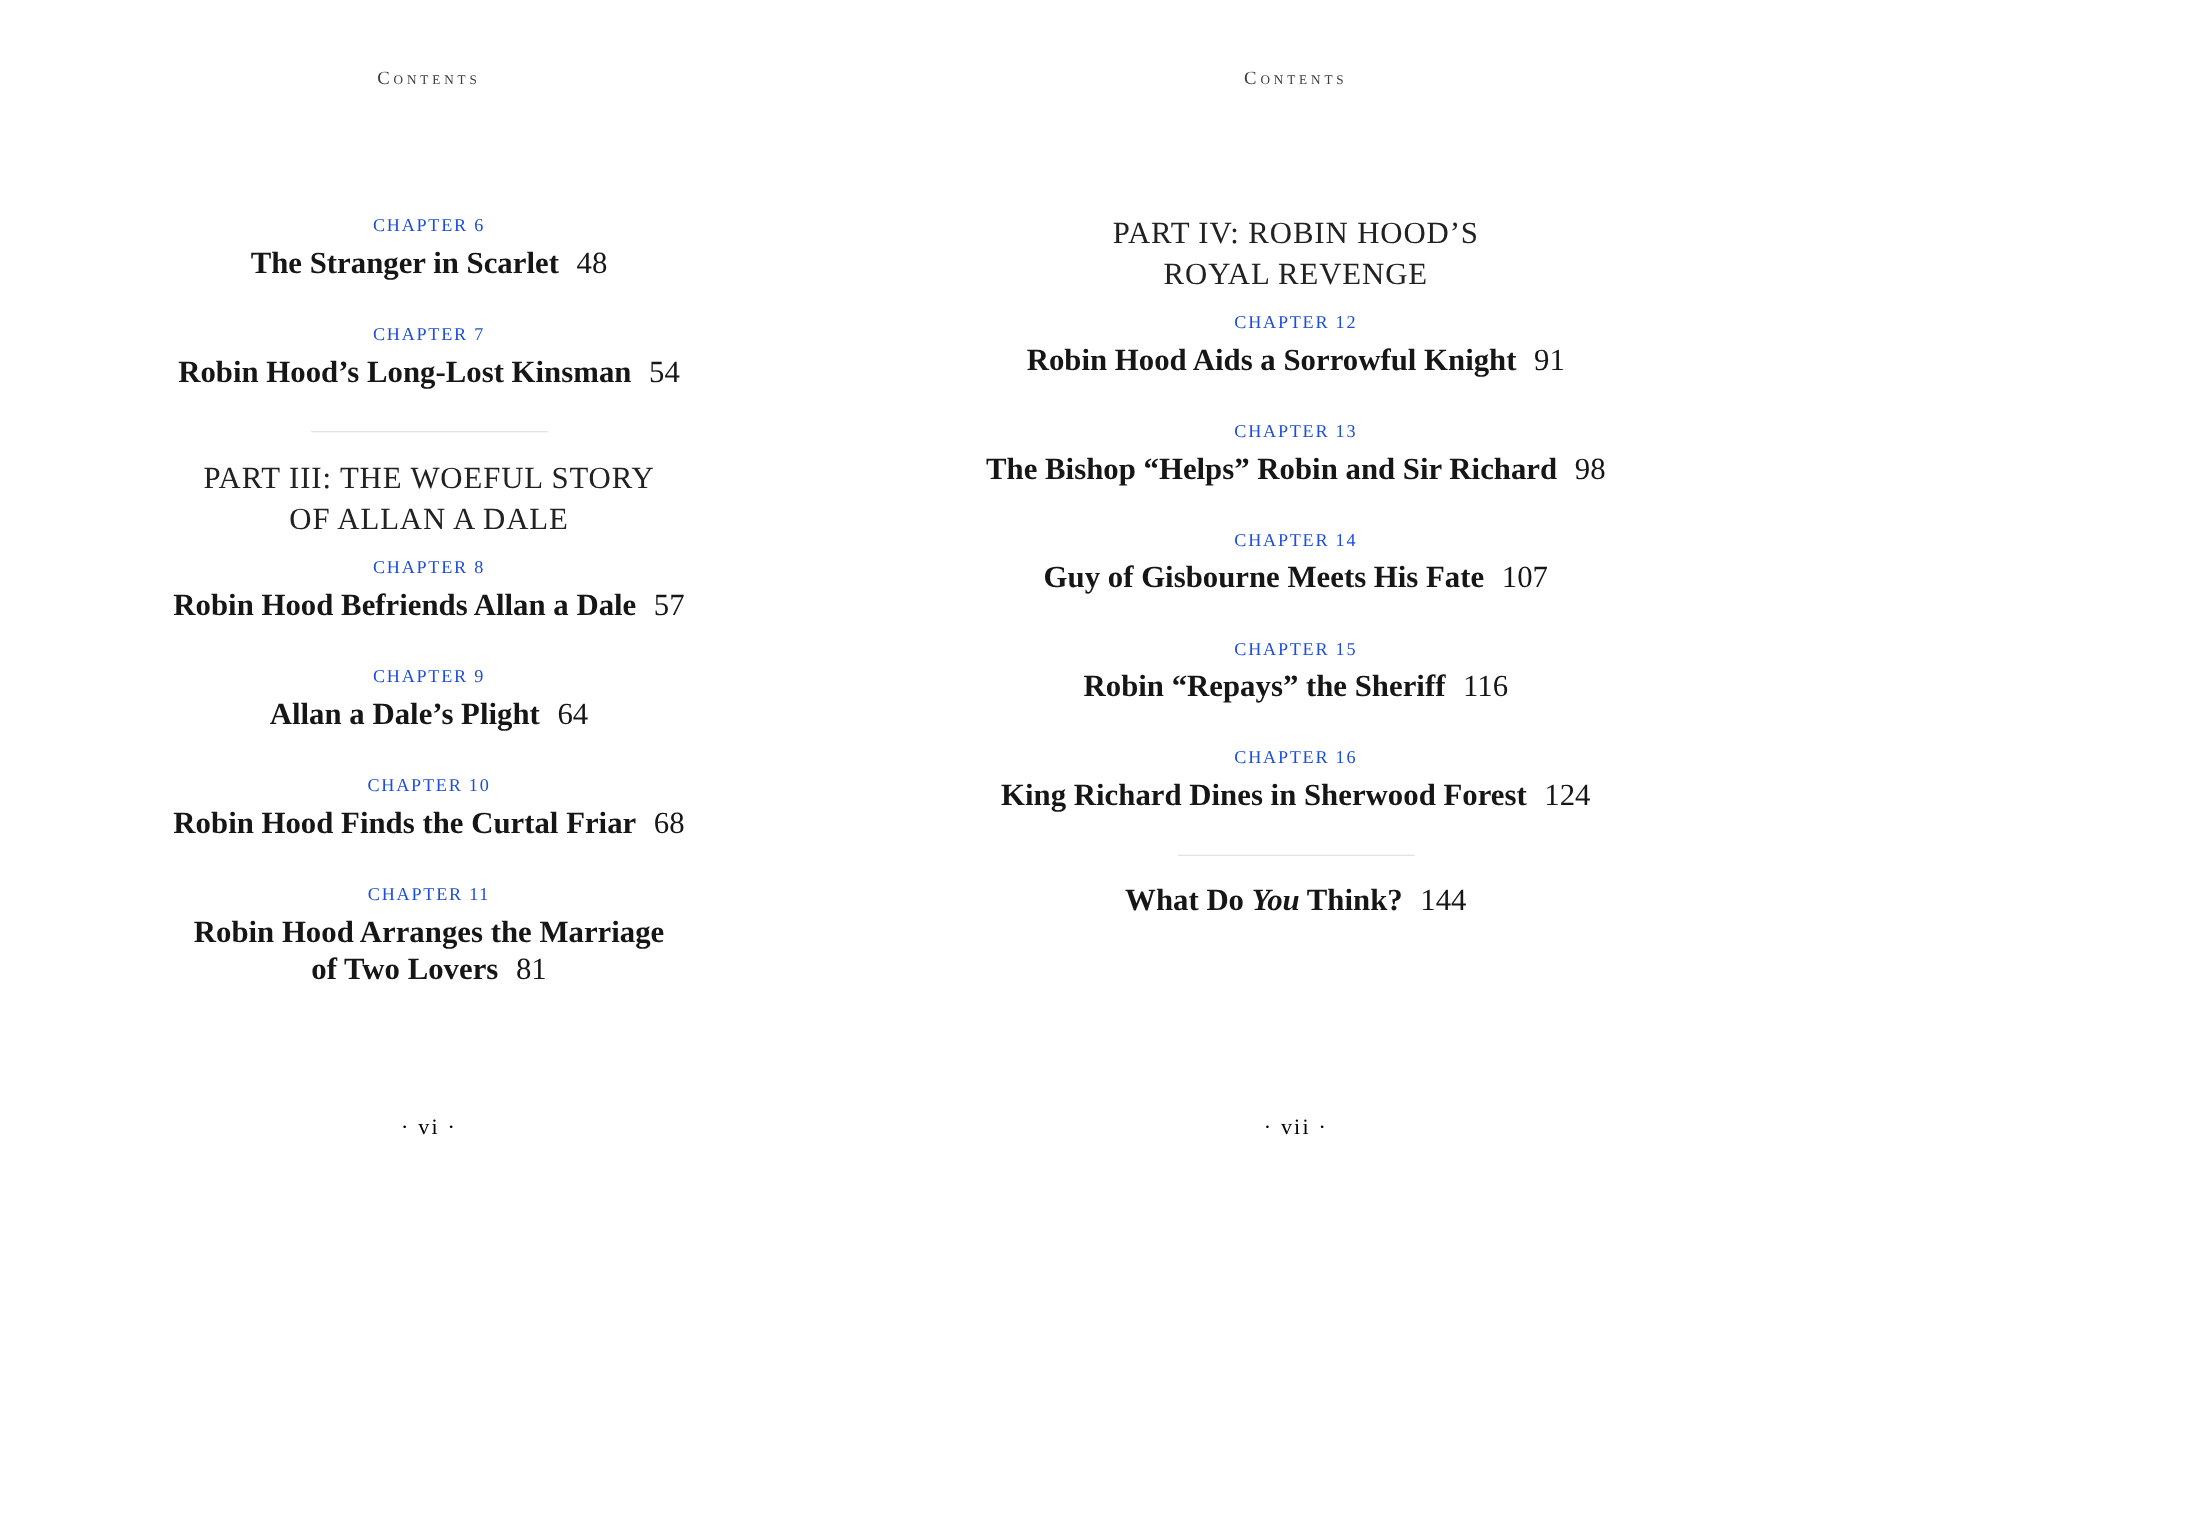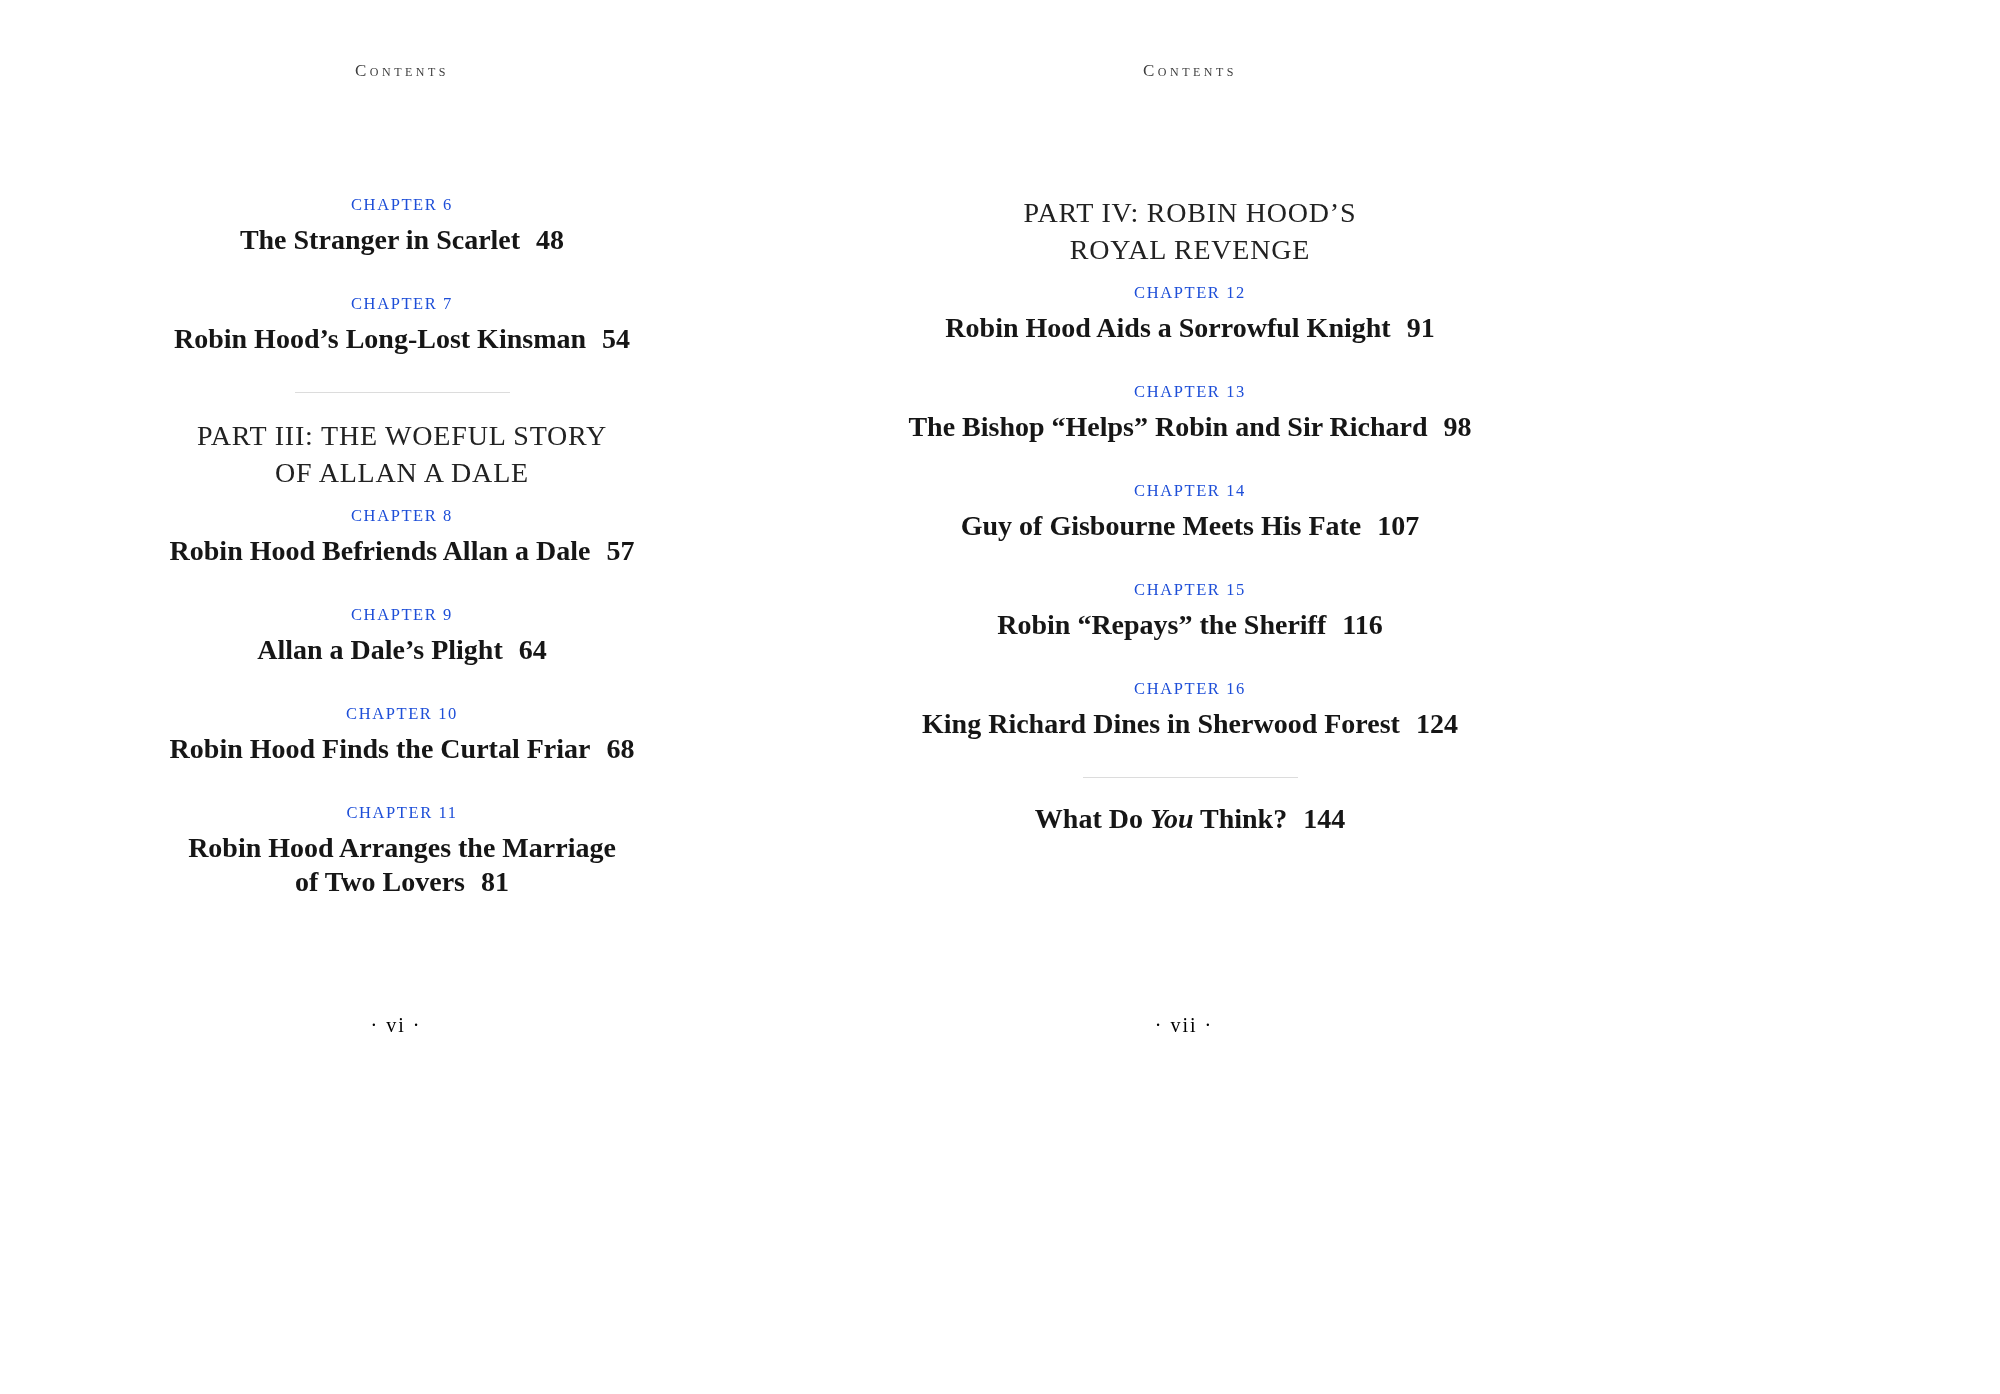--- a/index.html
+++ b/index.html
@@ -18,21 +18,20 @@
   .spread {
     position: absolute;
     inset: 0;
     background: #ffffff;
   }
   .col {
     position: absolute;
     top: 0;
     width: 780px;
     height: 1394px;
-    padding-left: 12px;
   }
   #col-left  { left: 0; }
   #col-right { left: 788px; }
 
   .running-head {
     margin-top: 60px;
     text-align: center;
     font-size: 17px;
     line-height: 22px;
     letter-spacing: 3.5px;
@@ -61,21 +60,21 @@
     line-height: 34px;
     font-weight: 700;
     color: #161616;
   }
   .entry .ch-title { margin-top: 0; }
 
   .title-line { white-space: nowrap; }
 
   .pg {
     margin-left: 16px;
-    font-weight: 700;
+    font-weight: 400;
   }
 
   .part {
     margin: 2px 0 14px 0;
   }
   .part-line {
     font-size: 28px;
     line-height: 37px;
     font-weight: 400;
     letter-spacing: 0.8px;

